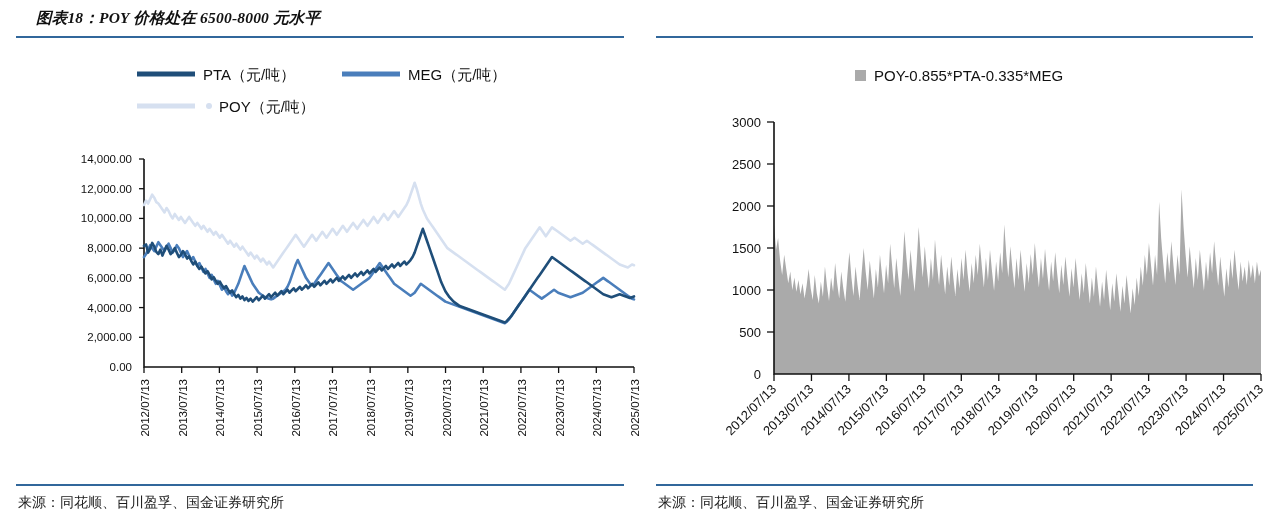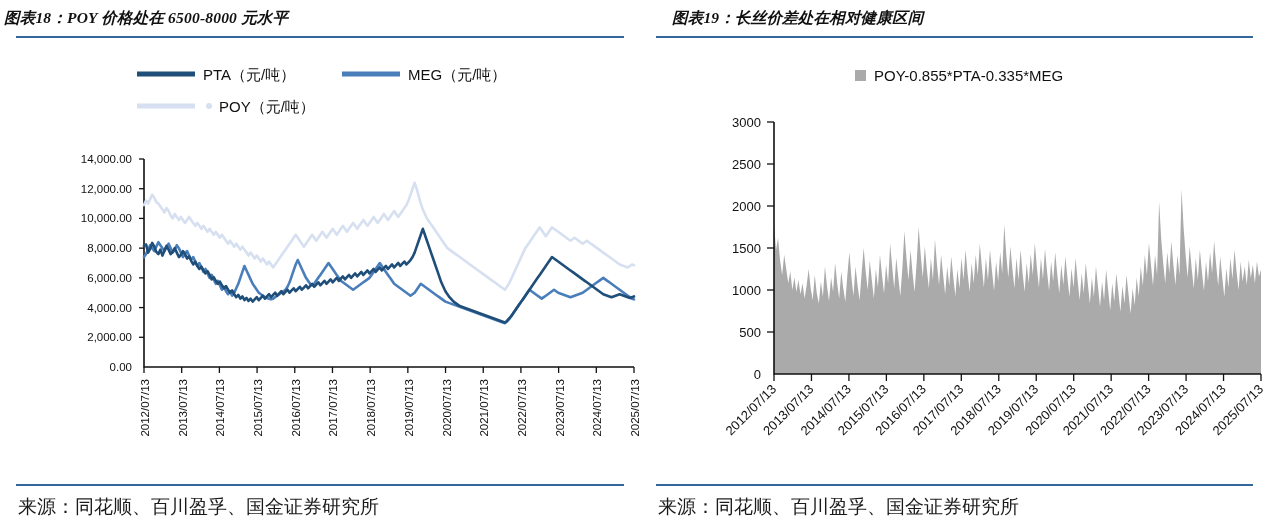--- a/index.html
+++ b/index.html
@@ -31,21 +31,21 @@
     position: absolute;
     top: 8px;
     font-family: "Liberation Serif", serif;
     font-style: italic;
     font-weight: bold;
     font-size: 15.5px;
     letter-spacing: 0.2px;
     color: #111111;
     white-space: nowrap;
   }
-  .panel-left  .fig-title { left: 4px; font-style: italic; }
+  .panel-left  .fig-title { left: 36px; font-style: italic; }
   .panel-right .fig-title { left: 32px; }
 
   .rule-top {
     position: absolute;
     top: 36px;
     height: 2px;
     background: #31679b;
   }
   .panel-left  .rule-top { left: 16px; width: 608px; }
   .panel-right .rule-top { left: 16px; width: 597px; }
@@ -56,21 +56,21 @@
     height: 2px;
     background: #31679b;
   }
   .panel-left  .rule-bottom { left: 16px; width: 608px; }
   .panel-right .rule-bottom { left: 16px; width: 597px; }
 
   .source {
     position: absolute;
     top: 494px;
     font-family: "Liberation Serif", serif;
-    font-size: 19px;
+    font-size: 14px;
     color: #1a1a1a;
     white-space: nowrap;
   }
   .panel-left  .source { left: 18px; }
   .panel-right .source { left: 18px; }
 
   .chart-area {
     position: absolute;
     top: 44px;
     left: 12px;
@@ -179,21 +179,20 @@
             <polyline points="132.00,201.91 134.05,200.43 136.10,208.60 138.15,204.89 140.20,198.94 142.25,202.66 144.30,207.86 146.35,210.09 148.40,205.63 150.45,211.57 152.50,206.37 154.55,201.91 156.60,205.63 158.65,210.09 160.70,207.86 162.75,204.14 164.80,208.60 166.85,213.06 168.90,210.83 170.95,207.11 173.00,210.09 175.05,214.54 177.10,212.31 179.15,216.77 181.21,220.49 183.26,217.51 185.31,221.97 187.36,224.94 189.41,222.71 191.46,226.43 193.51,229.40 195.56,227.17 197.61,230.89 199.66,235.34 201.71,233.11 203.76,236.83 205.81,239.80 207.86,237.57 209.91,241.29 211.96,244.26 214.01,242.03 216.06,245.74 218.11,248.71 220.16,246.49 222.21,250.20 224.26,253.17 226.31,250.94 228.36,254.66 230.41,252.43 232.46,256.14 234.51,253.91 236.56,256.89 238.61,254.66 240.66,257.63 242.71,255.40 244.76,253.17 246.81,256.14 248.86,253.91 250.91,251.69 252.96,254.66 255.01,252.43 257.06,250.20 259.11,253.17 261.16,250.94 263.21,248.71 265.26,251.69 267.31,249.46 269.36,247.23 271.41,250.20 273.46,247.97 275.51,245.74 277.56,248.71 279.62,246.49 281.67,244.26 283.72,247.23 285.77,245.00 287.82,242.77 289.87,245.74 291.92,243.51 293.97,241.29 296.02,244.26 298.07,242.03 300.12,239.80 302.17,242.77 304.22,240.54 306.27,238.31 308.32,241.29 310.37,239.06 312.42,236.83 314.47,239.80 316.52,237.57 318.57,235.34 320.62,238.31 322.67,236.09 324.72,233.86 326.77,236.83 328.82,234.60 330.87,232.37 332.92,235.34 334.97,233.11 337.02,230.89 339.07,233.86 341.12,231.63 343.17,229.40 345.22,232.37 347.27,230.14 349.32,227.91 351.37,230.89 353.42,228.66 355.47,226.43 357.52,229.40 359.57,227.17 361.62,224.94 363.67,227.91 365.72,225.69 367.77,223.46 369.82,226.43 371.87,224.20 373.92,221.97 375.97,224.94 378.03,222.71 380.08,220.49 382.13,223.46 384.18,221.23 386.23,219.00 388.28,221.97 390.33,219.74 392.38,217.51 394.43,220.49 396.48,218.26 398.53,216.03 400.58,213.06 402.63,208.60 404.68,202.66 406.73,196.71 408.78,190.77 410.83,184.83 412.88,190.77 414.93,196.71 416.98,202.66 419.03,208.60 421.08,214.54 423.13,220.49 425.18,226.43 427.23,232.37 429.28,238.31 431.33,242.77 433.38,247.23 435.43,250.20 437.48,253.17 439.53,255.40 441.58,257.63 443.63,259.11 445.68,260.60 447.73,262.09 449.78,262.83 451.83,263.57 453.88,264.31 455.93,265.06 457.98,265.80 460.03,266.54 462.08,267.29 464.13,268.03 466.18,268.77 468.23,269.51 470.28,270.26 472.33,271.00 474.38,271.74 476.44,272.49 478.49,273.23 480.54,273.97 482.59,274.71 484.64,275.46 486.69,276.20 488.74,276.94 490.79,277.69 492.84,278.43 494.89,276.94 496.94,274.71 498.99,272.49 501.04,269.51 503.09,266.54 505.14,263.57 507.19,260.60 509.24,257.63 511.29,254.66 513.34,251.69 515.39,248.71 517.44,245.74 519.49,242.77 521.54,239.80 523.59,236.83 525.64,233.86 527.69,230.89 529.74,227.91 531.79,224.94 533.84,221.97 535.89,219.00 537.94,216.03 539.99,213.06 542.04,214.54 544.09,216.03 546.14,217.51 548.19,219.00 550.24,220.49 552.29,221.97 554.34,223.46 556.39,224.94 558.44,226.43 560.49,227.91 562.54,229.40 564.59,230.89 566.64,232.37 568.69,233.86 570.74,235.34 572.79,236.83 574.85,238.31 576.90,239.80 578.95,241.29 581.00,242.77 583.05,244.26 585.10,245.74 587.15,247.23 589.20,248.71 591.25,250.20 593.30,250.94 595.35,251.69 597.40,252.43 599.45,253.17 601.50,252.43 603.55,251.69 605.60,250.94 607.65,250.20 609.70,250.94 611.75,251.69 613.80,252.43 615.85,253.17 617.90,253.91 619.95,253.17 622.00,252.43" stroke="#1f4e79" stroke-width="2.6" class="series-line"></polyline>
           </g>
       </svg>
     </div>
 
     <div class="rule-bottom"></div>
     <div class="source">来源：同花顺、百川盈孚、国金证券研究所</div>
   </div>
 
   <div class="panel panel-right">
-    <div class="fig-title">图表19：长丝价差处在相对健康区间</div>
     <div class="rule-top"></div>
 
     <div class="chart-area">
       <svg id="right-svg" width="629" height="436" viewBox="0 0 629 436">
         <g id="right-legend">
             <rect x="203" y="26" width="11" height="11" fill="#aaaaaa"></rect>
             <text x="222" y="37" class="legend-text">POY-0.855*PTA-0.335*MEG</text>
           </g>
         <g id="right-plot">
             <text x="109" y="335" text-anchor="end" class="axis-text-r">0</text>

